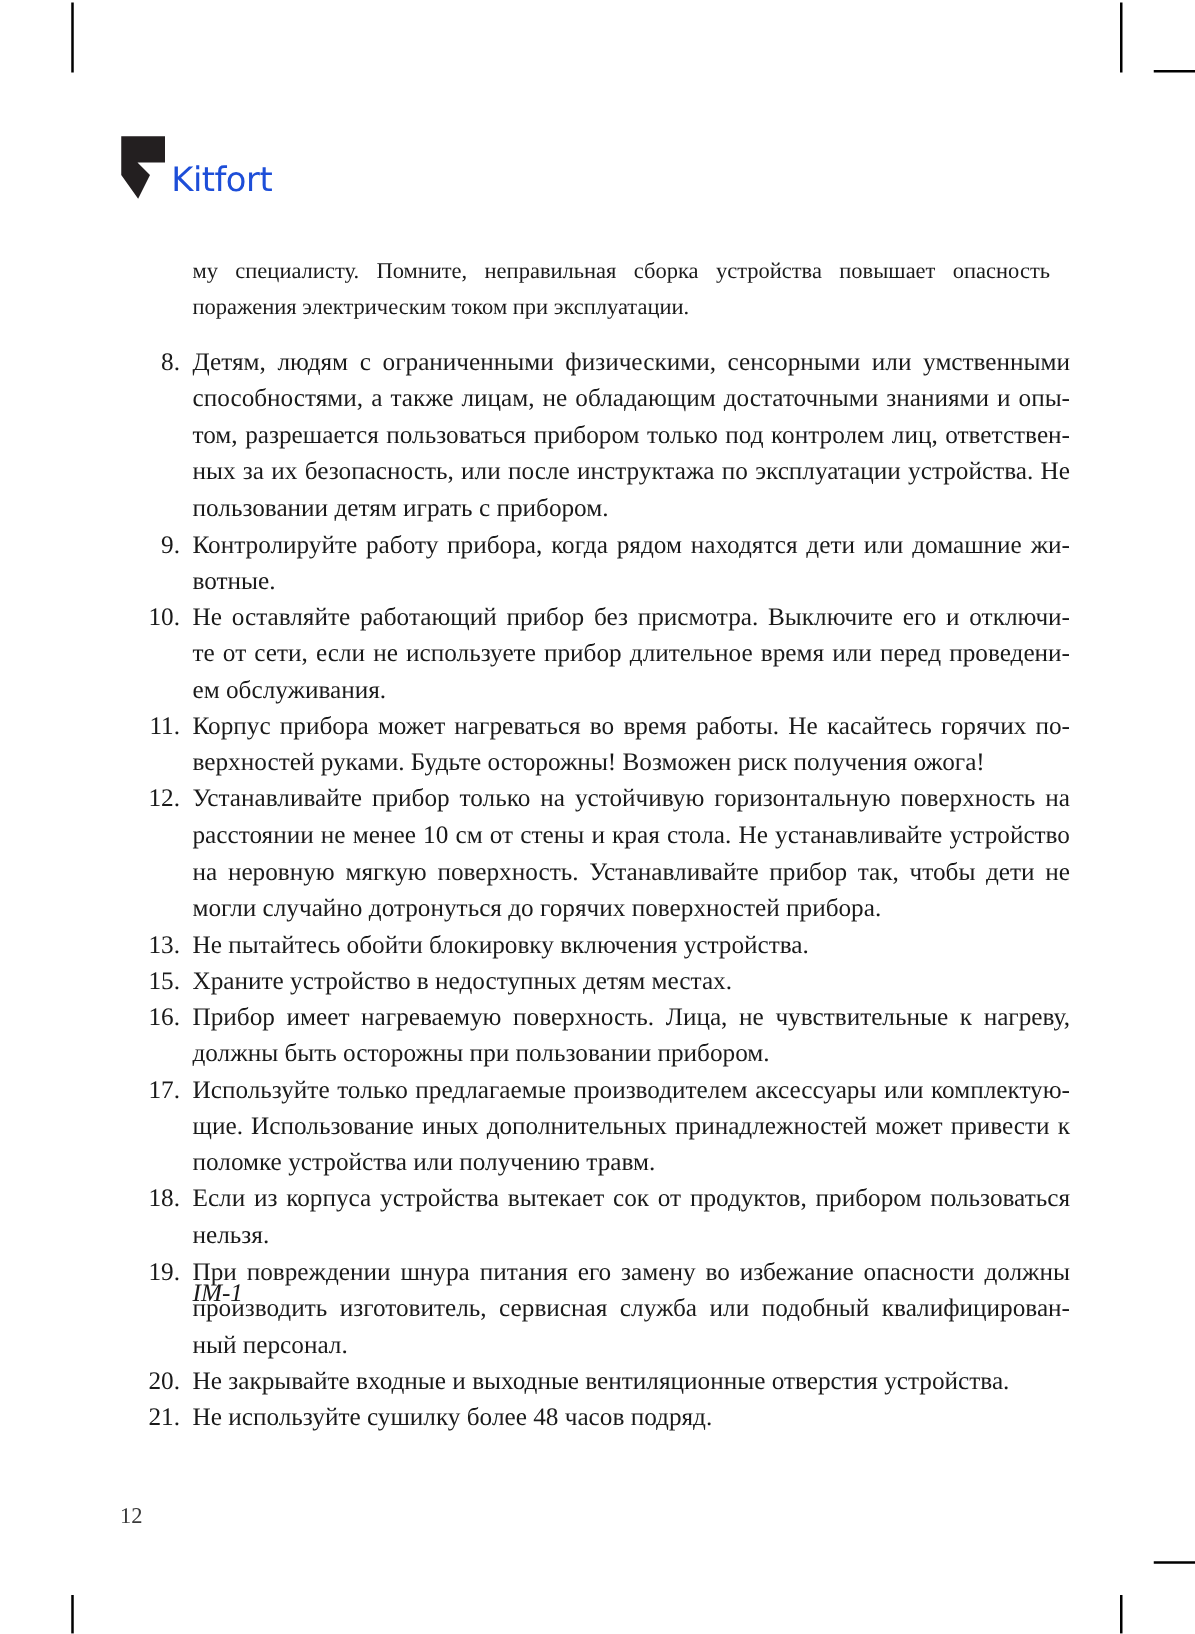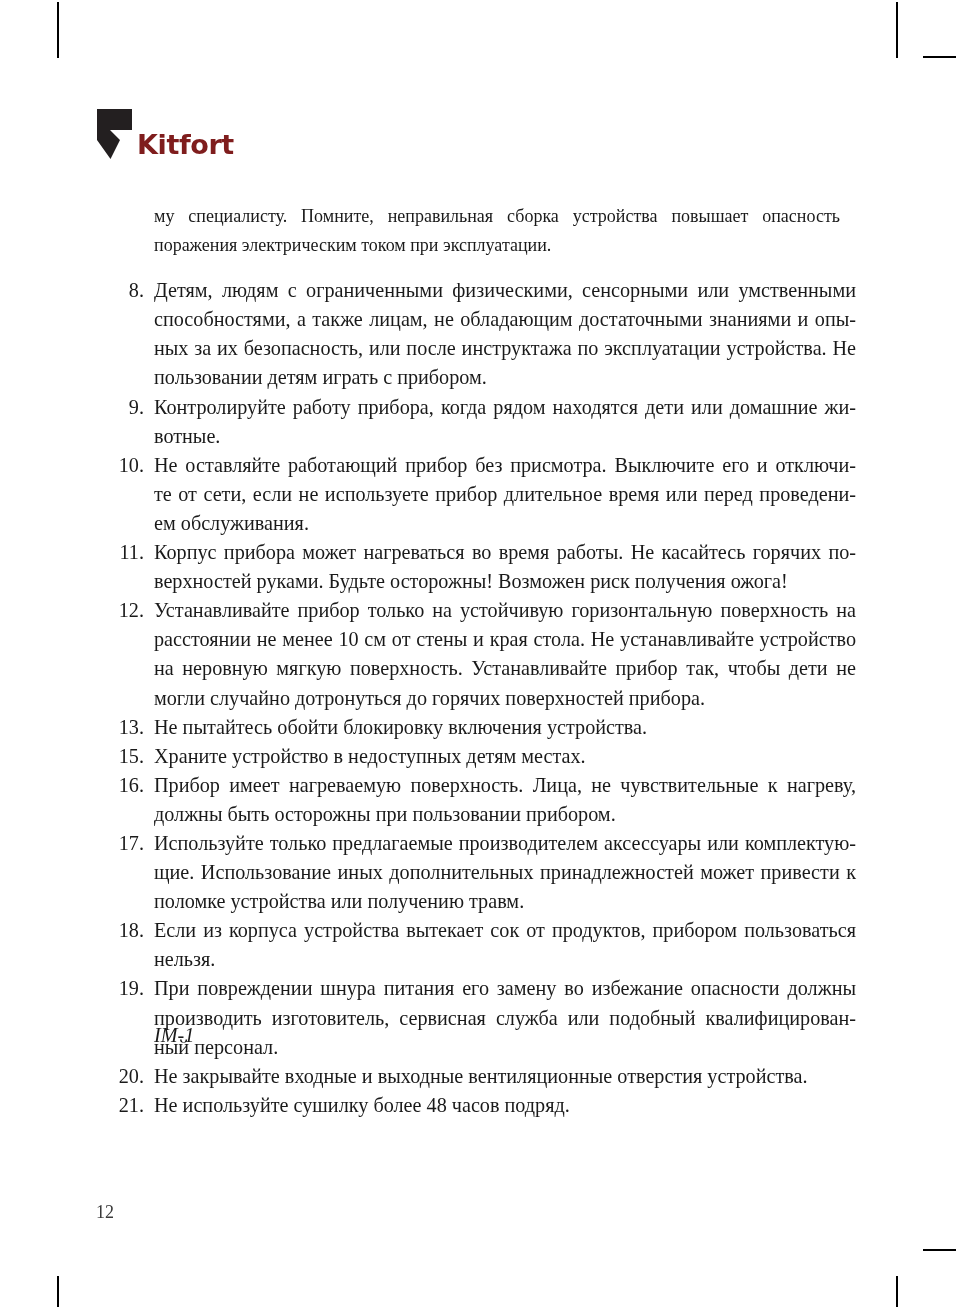--- a/index.html
+++ b/index.html
@@ -41,24 +41,24 @@
     align-items: flex-end;
     height: 54px;
   }
   .logo-mark {
     width: 40px;
     height: 52px;
     display: block;
   }
   .logo-word {
     font-family: "DejaVu Sans", "Liberation Sans", sans-serif;
-    font-weight: bold;
+    font-weight: normal;
     font-size: 27px;
     letter-spacing: -0.4px;
-    color: #7f1d1d;
+    color: #1d4ed8;
     line-height: 1;
     margin-left: 1px;
     margin-bottom: 2px;
   }
 
   
   .content {
     position: absolute;
     left: 96px;
     top: 186px;
@@ -163,20 +163,21 @@
       <span class="ln last">поражения электрическим током при эксплуатации.</span>
     </p>
 
     <ol class="list">
 
       <li class="list-item">
         <span class="list-num">8.</span>
         <span class="list-body">
           <span class="ln">Детям, людям с ограниченными физическими, сенсорными или умственными</span>
           <span class="ln">способностями, а также лицам, не обладающим достаточными знаниями и опы-</span>
+          <span class="ln">том, разрешается пользоваться прибором только под контролем лиц, ответствен-</span>
           <span class="ln">ных за их безопасность, или после инструктажа по эксплуатации устройства. Не</span>
           <span class="ln last">пользовании детям играть с прибором.</span>
         </span>
       </li>
 
       <li class="list-item">
         <span class="list-num">9.</span>
         <span class="list-body">
           <span class="ln">Контролируйте работу прибора, когда рядом находятся дети или домашние жи-</span>
           <span class="ln last">вотные.</span>

